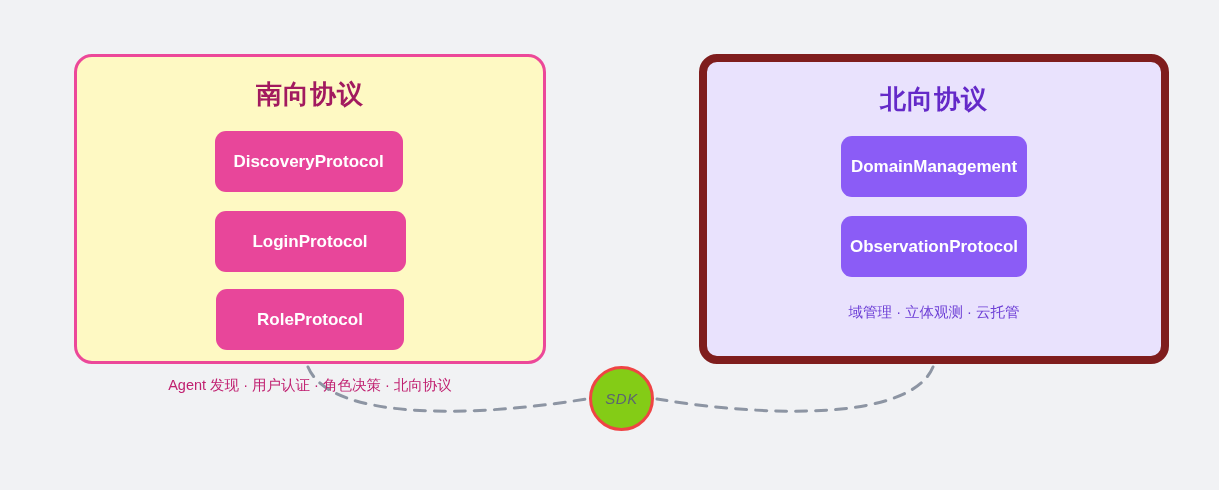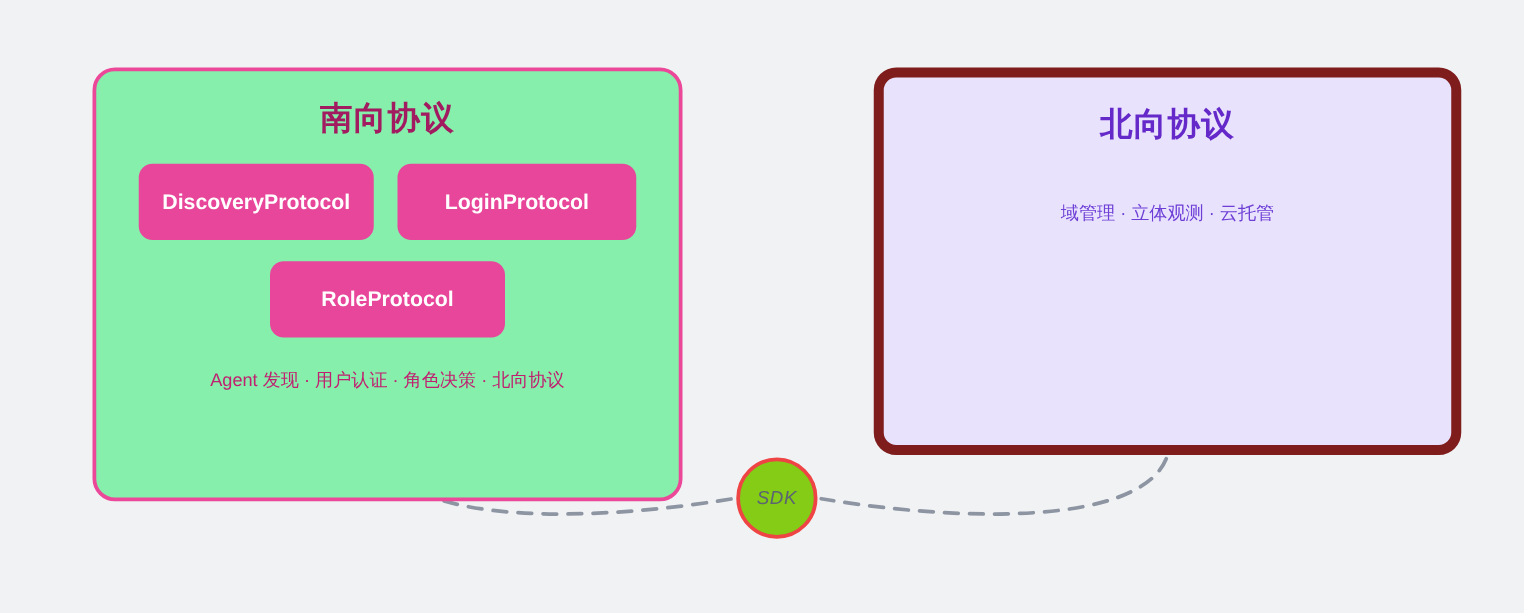--- a/index.html
+++ b/index.html
@@ -34,22 +34,22 @@
     box-sizing: border-box;
     border-radius: 18px;
     display: flex;
     flex-direction: column;
     align-items: center;
   }
   .panel-south {
     left: 74px;
     top: 54px;
     width: 472px;
-    height: 347px;
-    background: #86efac;
+    height: 310px;
+    background: #fef9c3;
     border: 3px solid #ec4899;
   }
   .panel-north {
     left: 699px;
     top: 54px;
     width: 470px;
     height: 310px;
     background: #e9e2fd;
     border: 8px solid #7f1d1d;
   }
@@ -67,21 +67,21 @@
   .chip-rows {
     margin-top: 21px;
     display: flex;
     flex-direction: column;
     align-items: center;
     gap: 17px;
     width: 100%;
   }
   .chip-row {
     display: flex;
-    flex-direction: row;
+    flex-direction: column;
     justify-content: center;
     gap: 19px;
   }
   .chip {
     box-sizing: border-box;
     height: 61px;
     border-radius: 11px;
     display: flex;
     align-items: center;
     justify-content: center;
@@ -151,19 +151,23 @@
       <div class="chip-row">
         <div class="chip chip-pink chip-w-role">RoleProtocol</div>
       </div>
     </div>
     <div class="panel-caption">Agent 发现 · 用户认证 · 角色决策 · 北向协议</div>
   </section>
 
   <section class="panel panel-north">
     <h2 class="panel-title">北向协议</h2>
     <div class="chip-rows">
+      <div class="chip-row">
+        <div class="chip chip-purple chip-w-domain">DomainManagement</div>
+        <div class="chip chip-purple chip-w-observation">ObservationProtocol</div>
+      </div>
     </div>
     <div class="panel-caption">域管理 · 立体观测 · 云托管</div>
   </section>
 
   <div class="sdk-badge">SDK</div>
 
 </div>
 
 </body></html>

